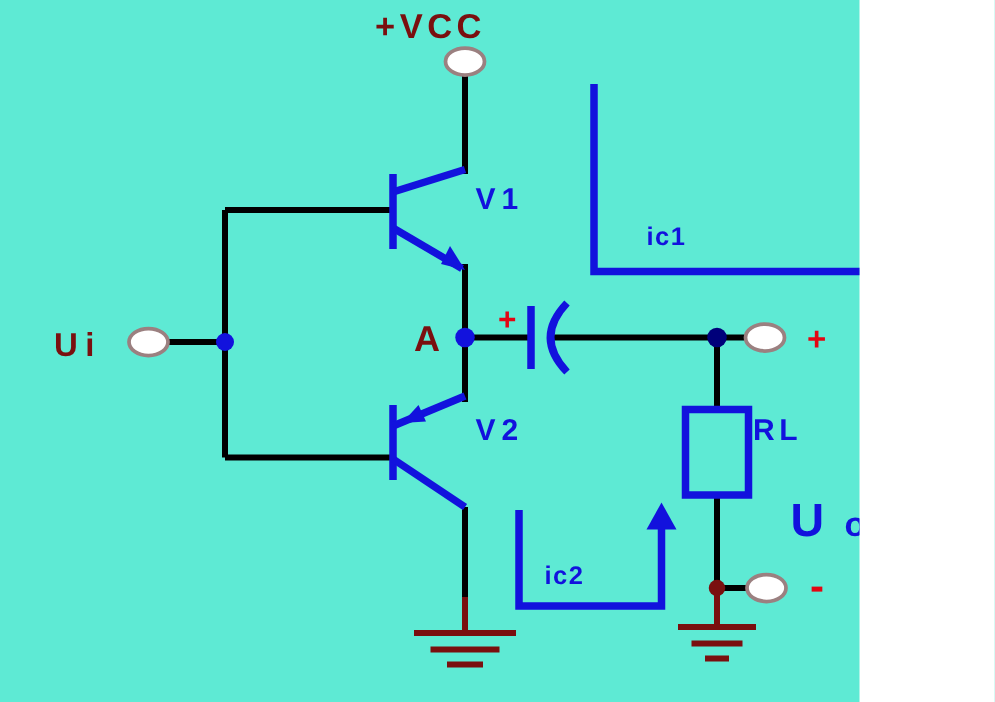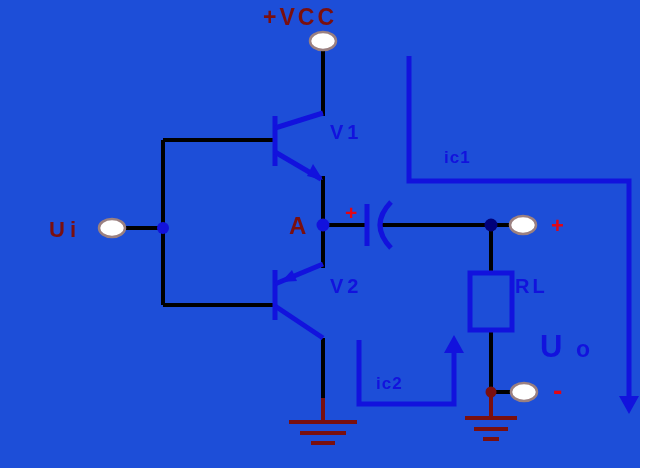--- a/index.html
+++ b/index.html
@@ -1,22 +1,22 @@
 <!DOCTYPE html>
 <html style="--wire: #000000; --blue: #1212dd; --maroon: #7a0f0f; --red: #e30613; --terminal: #9b8080; --navy: #00007a;"><head>
 <meta charset="utf-8">
 <style>
   :root{
     --wire:#000000; --blue:#1212dd; --maroon:#7a0f0f;
     --red:#e30613; --terminal:#9b8080; --navy:#00007a;
   }
   html,body{margin:0;padding:0;background:#ffffff;}
   .canvas{
-    position:relative;width:627px;height:468px;background:#1d4ed8;
-    overflow:hidden;font-family:"Liberation Sans",sans-serif;padding-left:13px;
+    position:relative;width:573px;height:468px;background:#5eead4;
+    overflow:hidden;font-family:"Liberation Sans",sans-serif;
   }
   svg{display:block;}
   .wire{stroke:var(--wire);stroke-width:4;fill:none;}
   .blue-line{stroke:var(--blue);stroke-width:5;fill:none;}
   .blue-fill{fill:var(--blue);stroke:none;}
   .navy-fill{fill:var(--navy);stroke:none;}
   .maroon-fill{fill:var(--maroon);stroke:none;}
   .maroon-line{stroke:var(--maroon);stroke-width:4;fill:none;}
   .terminal{stroke:var(--terminal);stroke-width:2.5;fill:#ffffff;}
   text{font-family:"Liberation Sans",sans-serif;font-weight:bold;}

